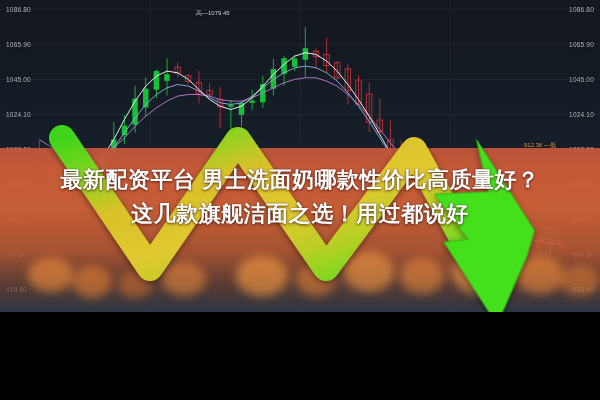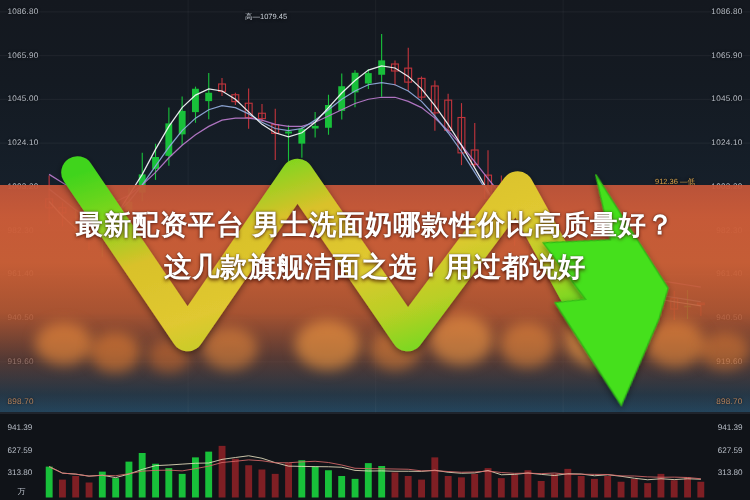--- a/index.html
+++ b/index.html
@@ -1,17 +1,17 @@
 <!DOCTYPE html>
 <html><head>
 <meta charset="utf-8">
 <style>
   html,body{margin:0;padding:0;background:#000;}
   body{width:600px;height:400px;overflow:hidden;font-family:"Liberation Sans","DejaVu Sans",sans-serif;}
-  #stage{position:relative;width:600px;height:400px;overflow:hidden;background:#0c1016;}
+  #stage{position:relative;width:600px;height:312px;overflow:hidden;background:#0c1016;}
 
   
   .panel-price{position:absolute;left:0;top:0;width:600px;height:330px;
     background:linear-gradient(180deg,#14181f 0%,#141a22 20%,#16202b 48%,#1a2a38 70%,#20384a 88%,#24455c 100%);}
   .panel-vol{position:absolute;left:0;top:330px;width:600px;height:70px;background:#101318;}
   .vol-sep{position:absolute;left:0;top:330px;width:600px;height:1px;background:#262b33;}
 
   .grid-h{position:absolute;left:0;width:600px;height:1px;background:rgba(255,255,255,.045);}
   .grid-v{position:absolute;top:0;width:1px;height:330px;background:rgba(255,255,255,.035);}
 

